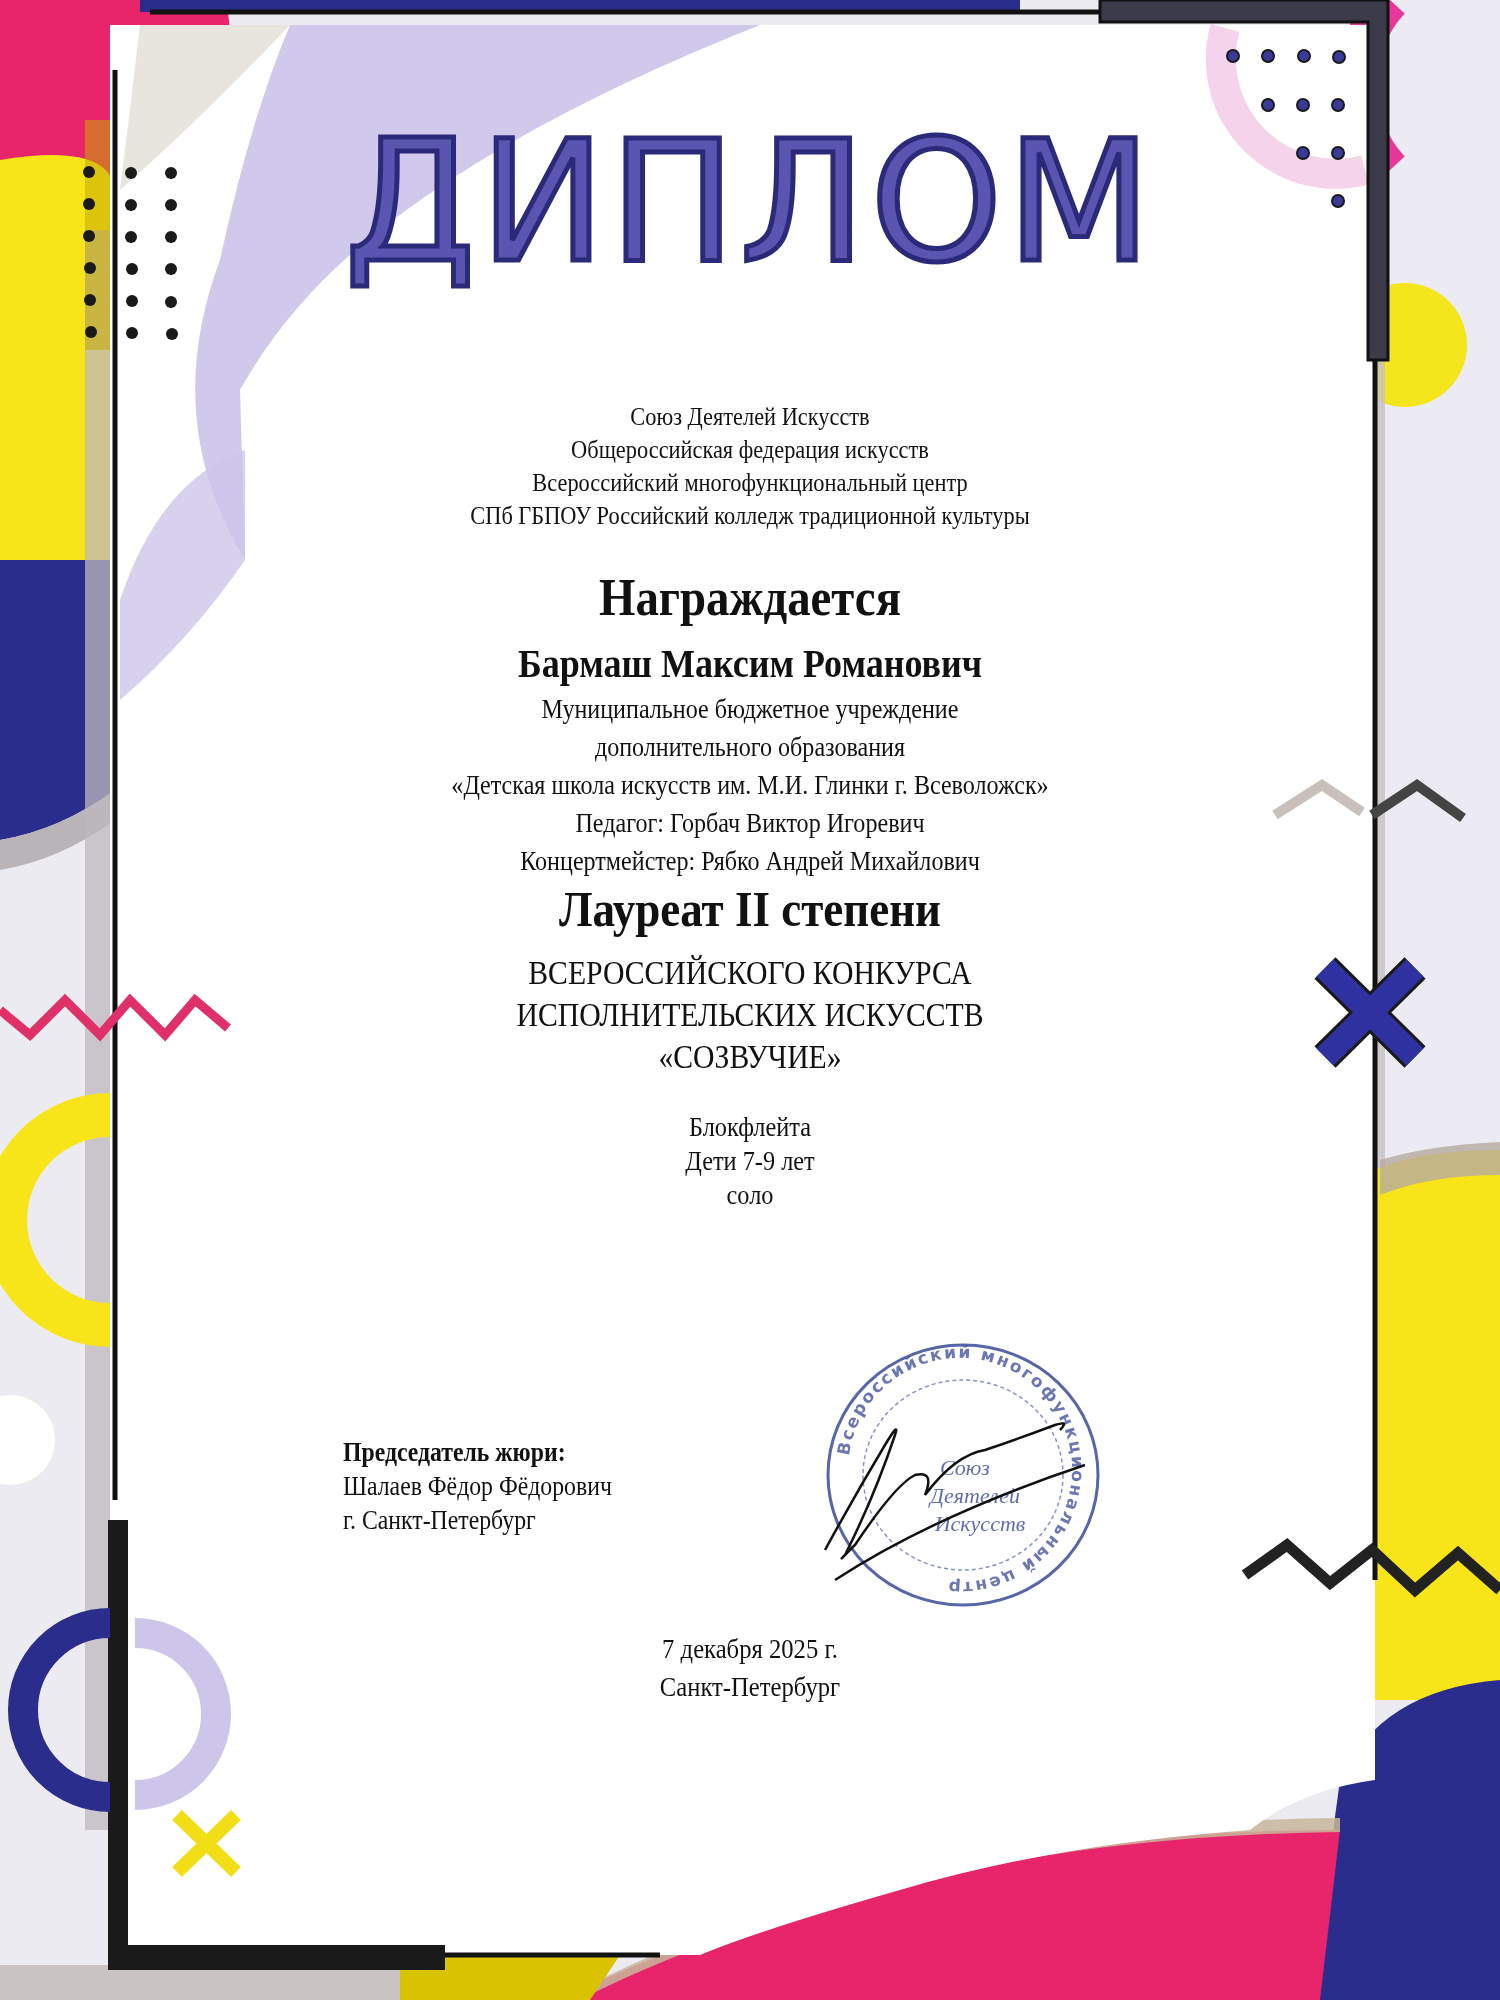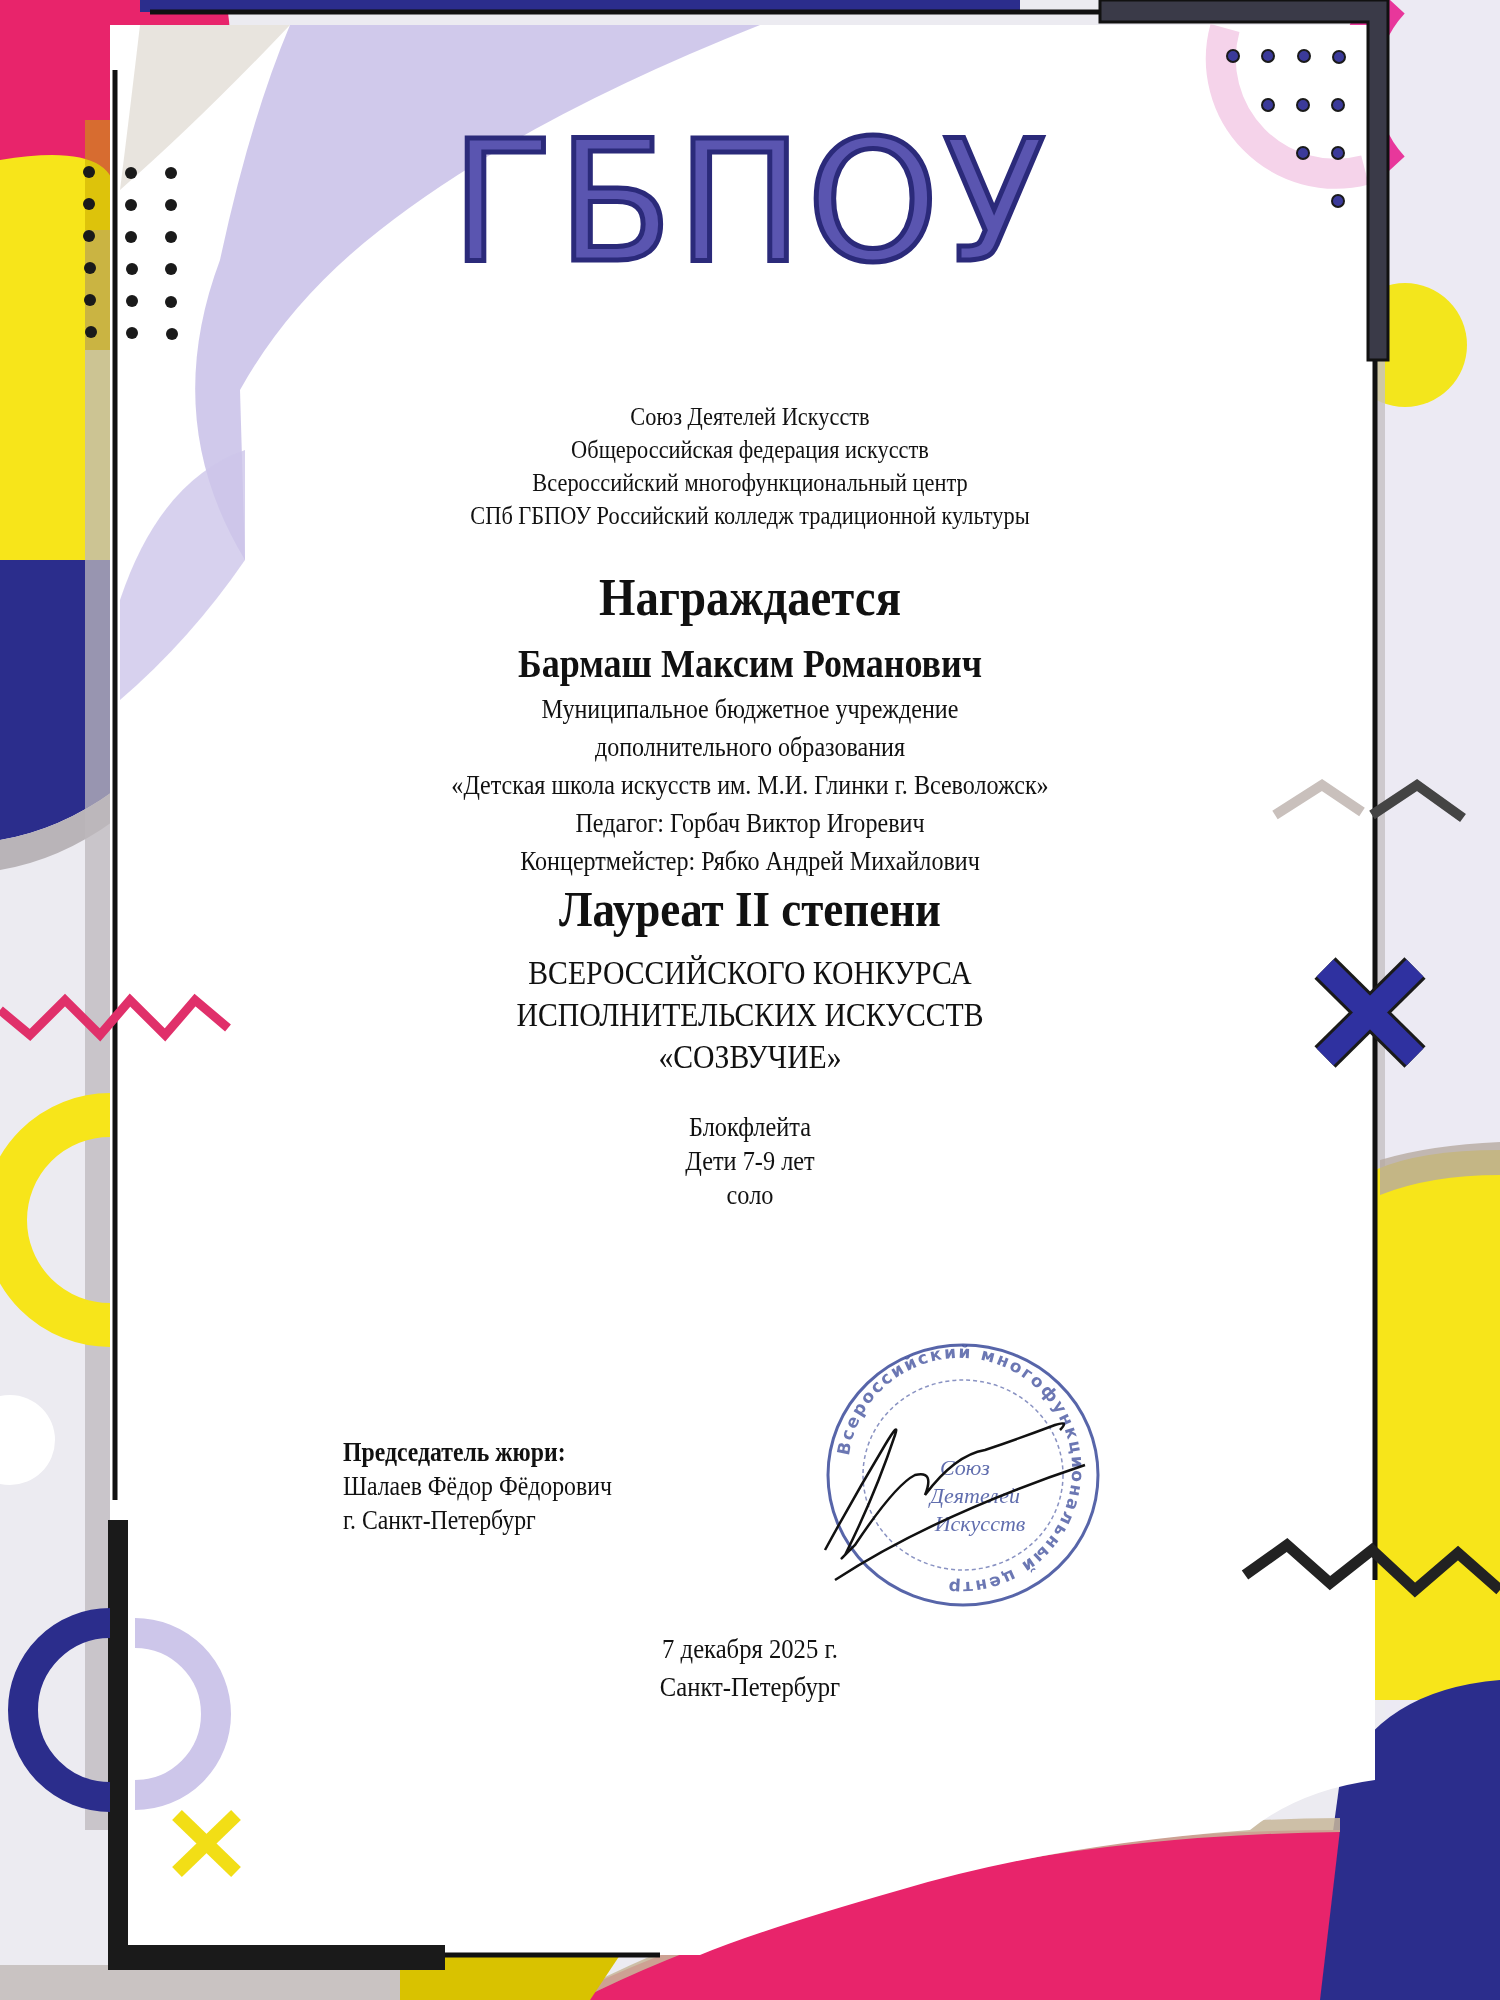--- a/index.html
+++ b/index.html
@@ -125,21 +125,21 @@
   <path d="M110,1623 A72,72 0 0 0 110,1797" fill="none" stroke="#2b2d8c" stroke-width="30"></path>
   <path d="M135,1633 A68,68 0 0 1 135,1795" fill="none" stroke="#cdc6ea" stroke-width="30"></path>
 
   <g stroke="#f2de16" stroke-width="14">
     <line x1="177" y1="1815" x2="236" y2="1872"></line>
       <line x1="236" y1="1815" x2="177" y2="1872"></line>
   </g>
 </svg>
 
 <div class="text-layer">
-  <div class="title">ГБПОУ</div>
+  <div class="title">ДИПЛОМ</div>
 
   <div class="orgs">
     <div>Союз Деятелей Искусств</div>
     <div>Общероссийская федерация искусств</div>
     <div>Всероссийский многофункциональный центр</div>
     <div>СПб ГБПОУ Российский колледж традиционной культуры</div>
   </div>
 
   <div class="awarded">Награждается</div>
   <div class="recipient">Бармаш Максим Романович</div>

